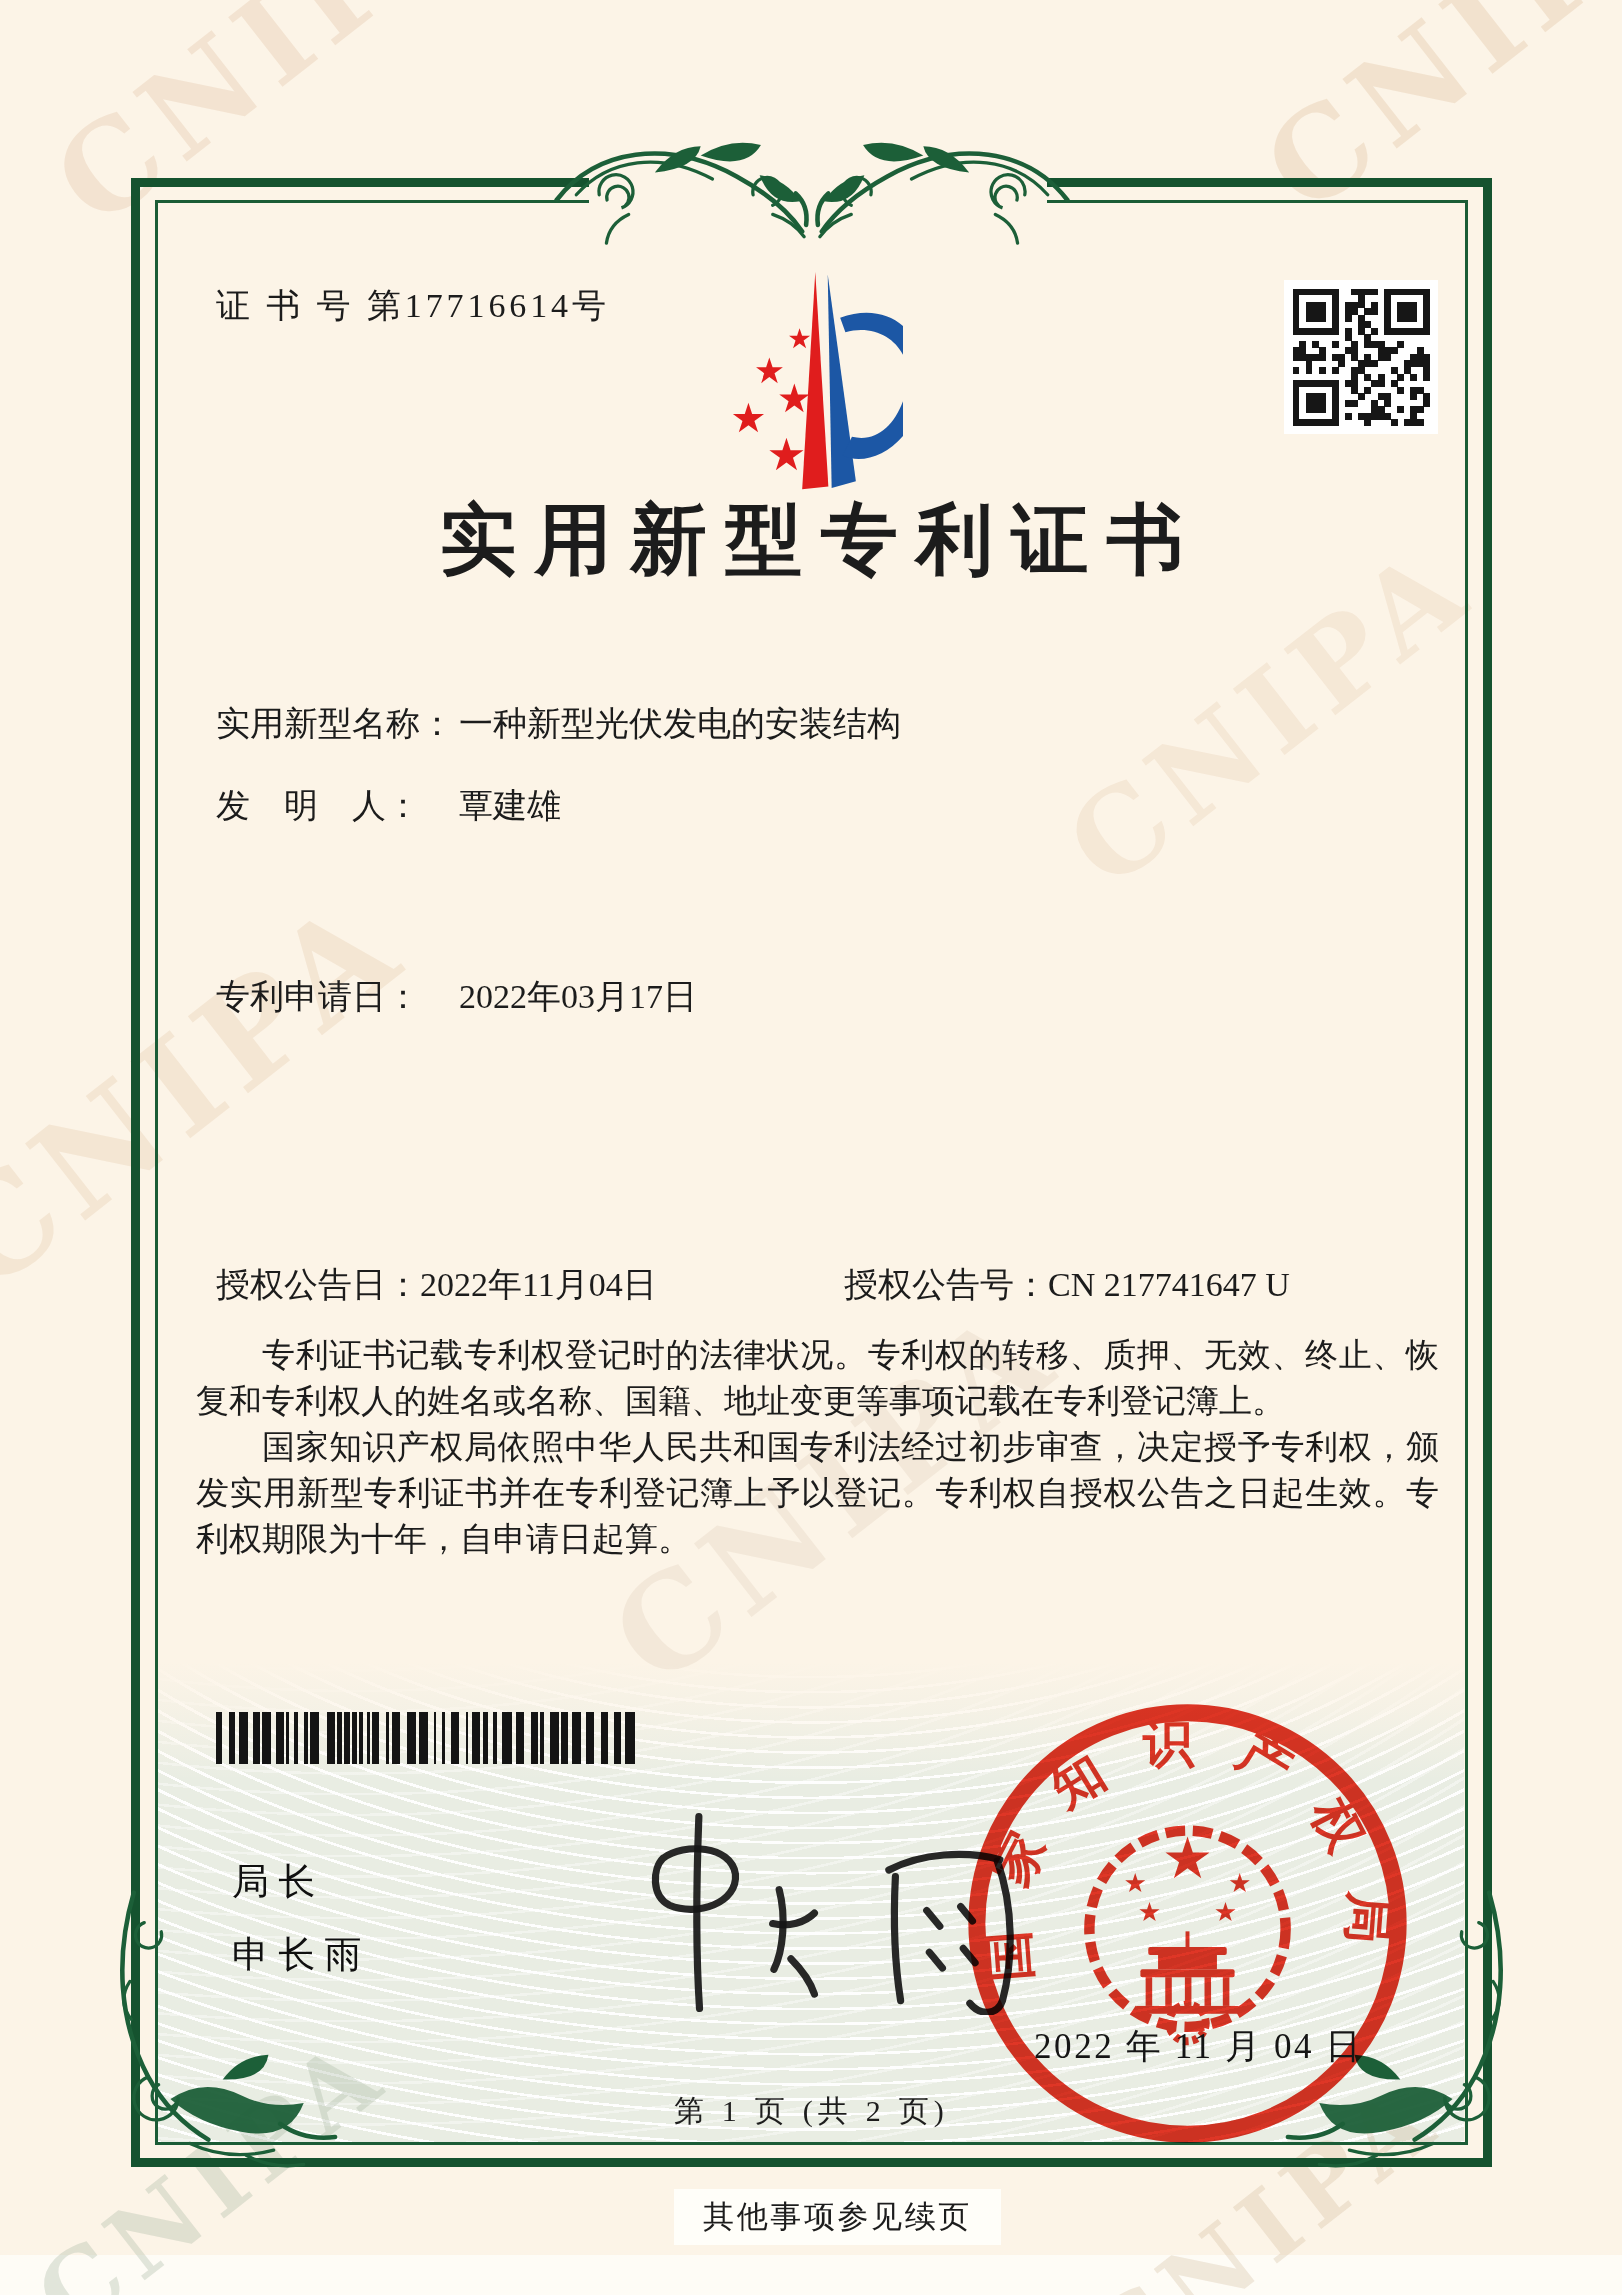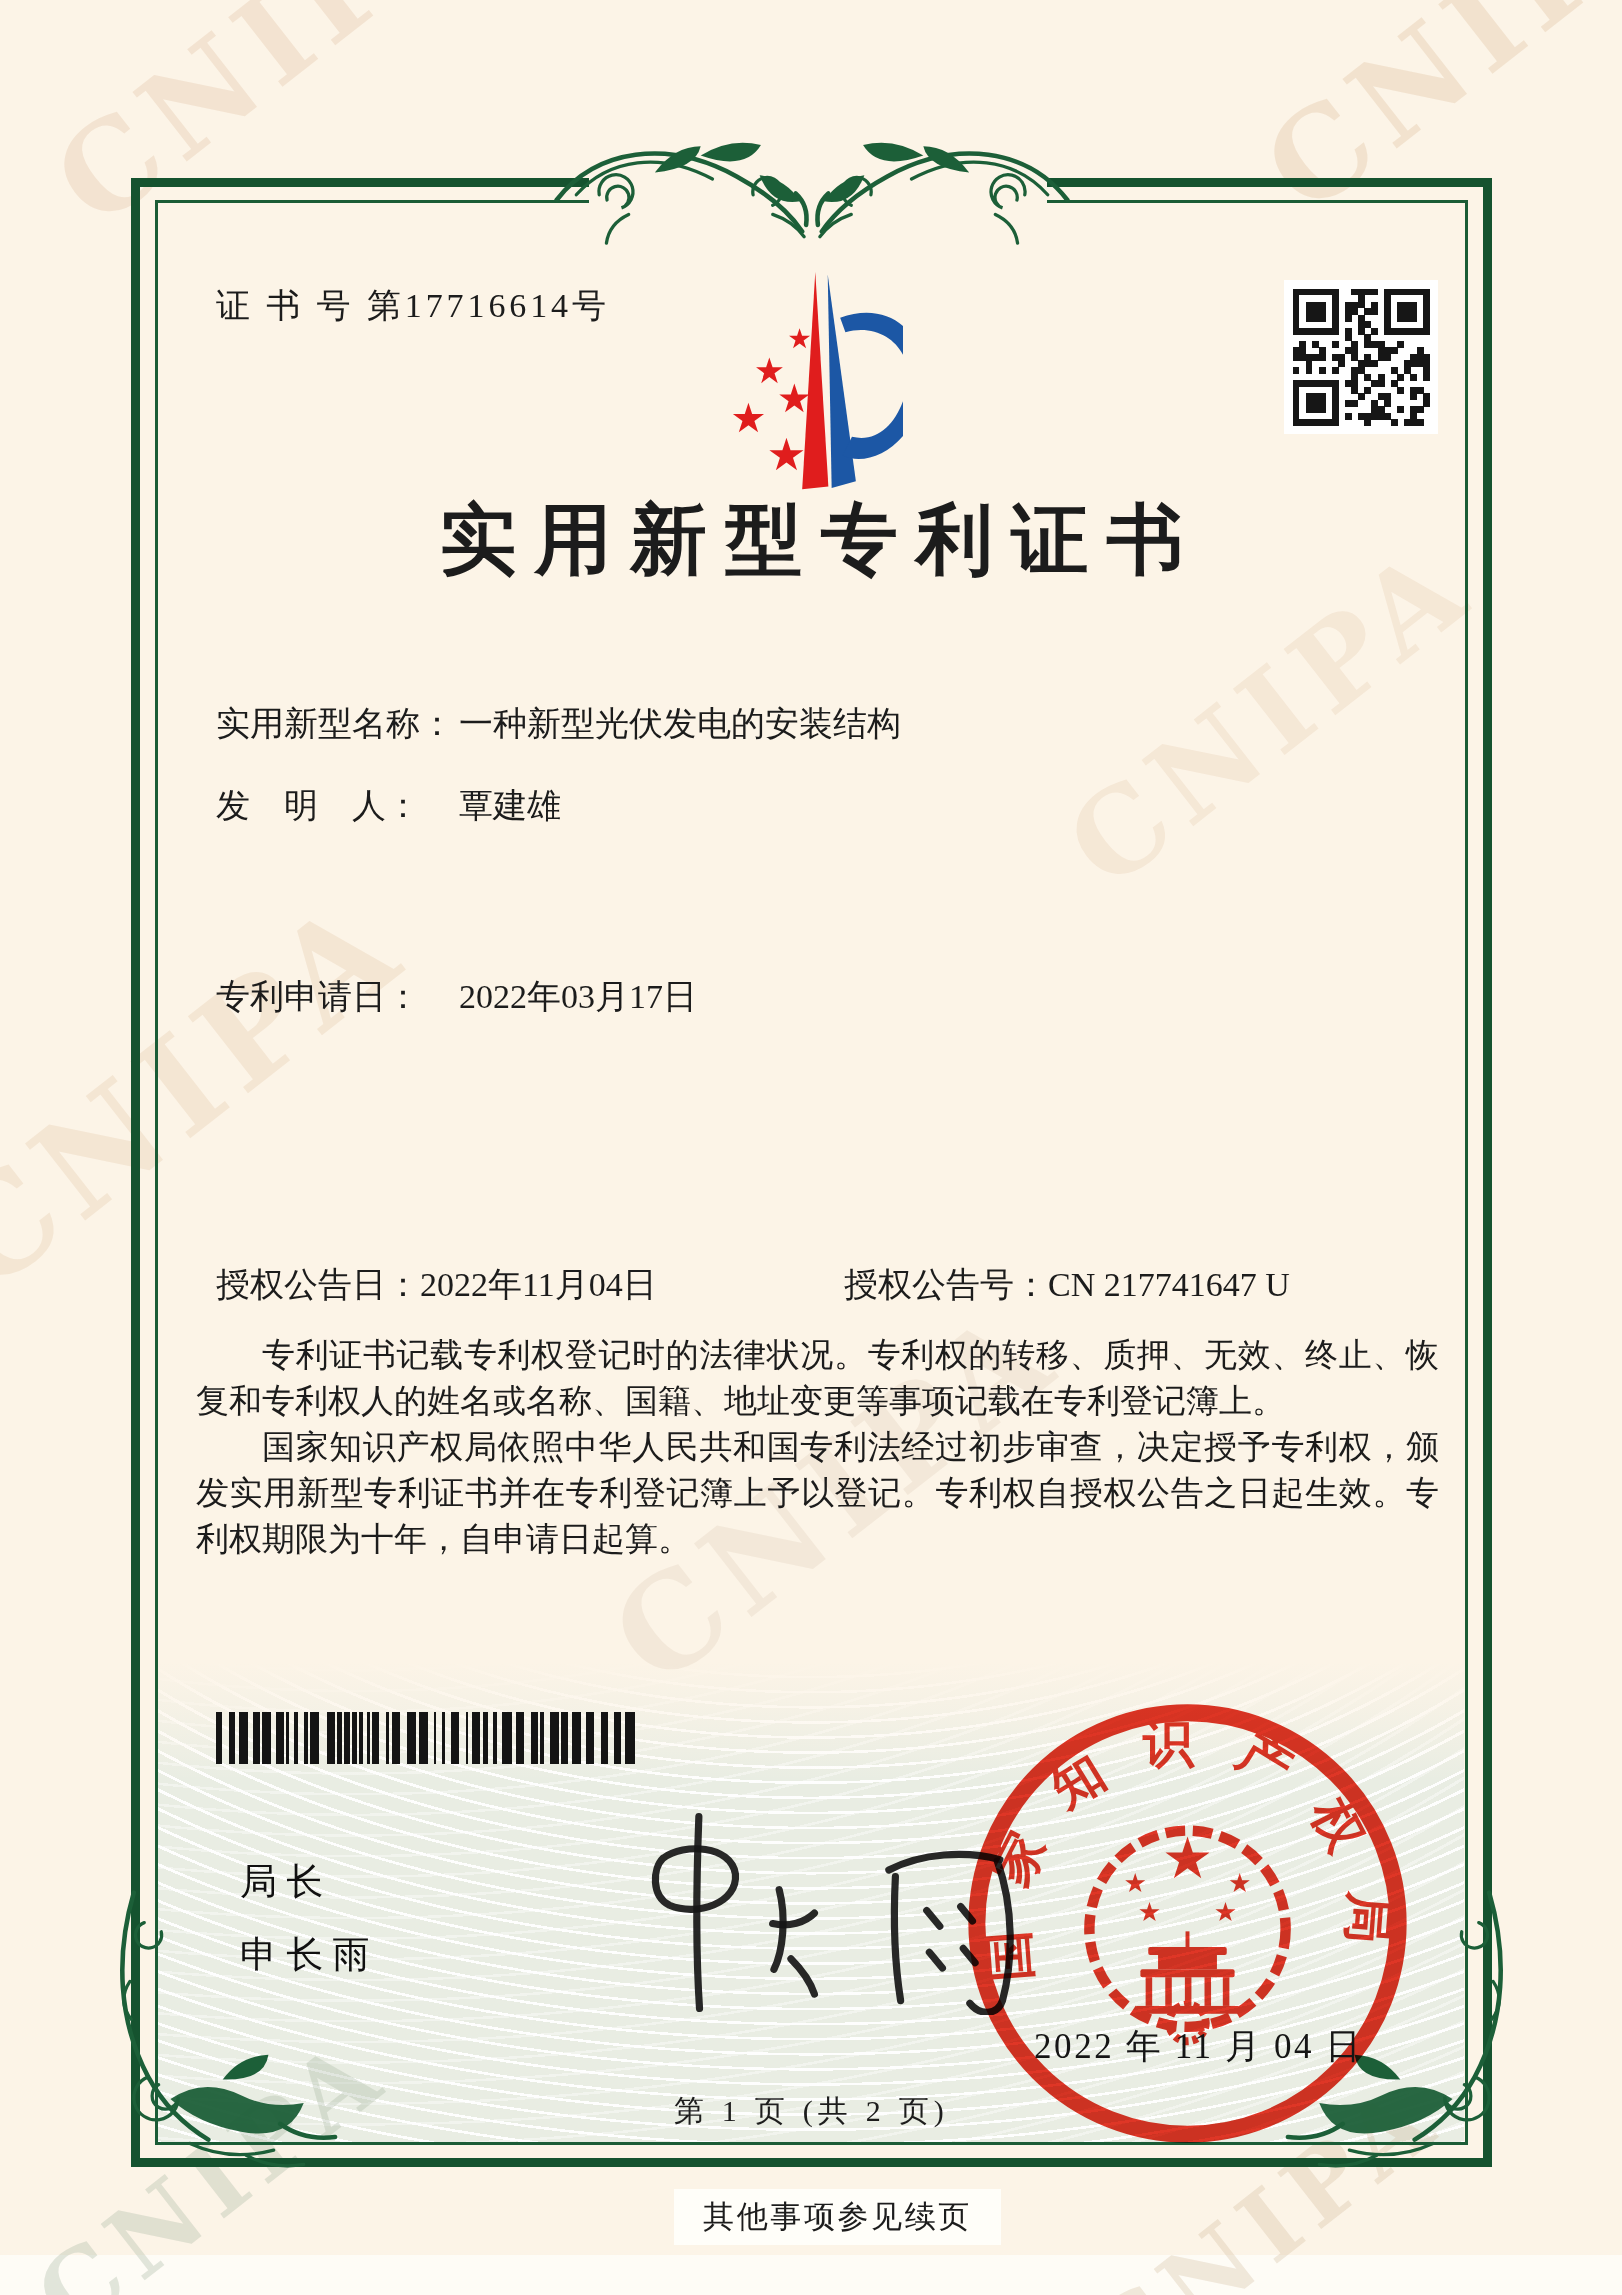--- a/index.html
+++ b/index.html
@@ -49,21 +49,21 @@
   .grant{top:1264px;width:1309px;}
   .grant .g2{position:absolute;left:628px;top:0;}
   
   .paras{position:absolute;left:196px;top:1332px;width:1243px;font-size:33px;line-height:46px;
     text-align:justify;z-index:4;}
   .paras p{margin:0;text-indent:2em;}
   
   .barcode{position:absolute;left:216px;top:1712px;width:433px;height:52px;z-index:4;font-size:0;}
   .barcode i{display:inline-block;height:100%;background:#141414;vertical-align:top;}
   
-  .officer{position:absolute;left:240px;z-index:4;font-family:Liberation Mono, monospace;
+  .officer{position:absolute;left:232px;z-index:4;font-family:Liberation Mono, monospace;
     font-weight:500;font-size:37px;letter-spacing:9.2px;color:#101010;}
   .o1{top:1857px}.o2{top:1930px}
   .sig{position:absolute;left:563px;top:1793px;z-index:5;}
   .sig path{fill:none;stroke:#161616;stroke-width:11px;stroke-linecap:round;stroke-linejoin:round;opacity:.92;}
   
   .seal{position:absolute;left:952px;top:1688px;z-index:5;mix-blend-mode:multiply;opacity:.95;}
   .seal-date{position:absolute;left:1034px;top:2023px;z-index:6;font-size:35px;letter-spacing:2.6px;
     color:#151515;white-space:nowrap;}
   
   .page-no{position:absolute;left:0;top:2091px;width:100%;text-align:center;font-size:30px;

